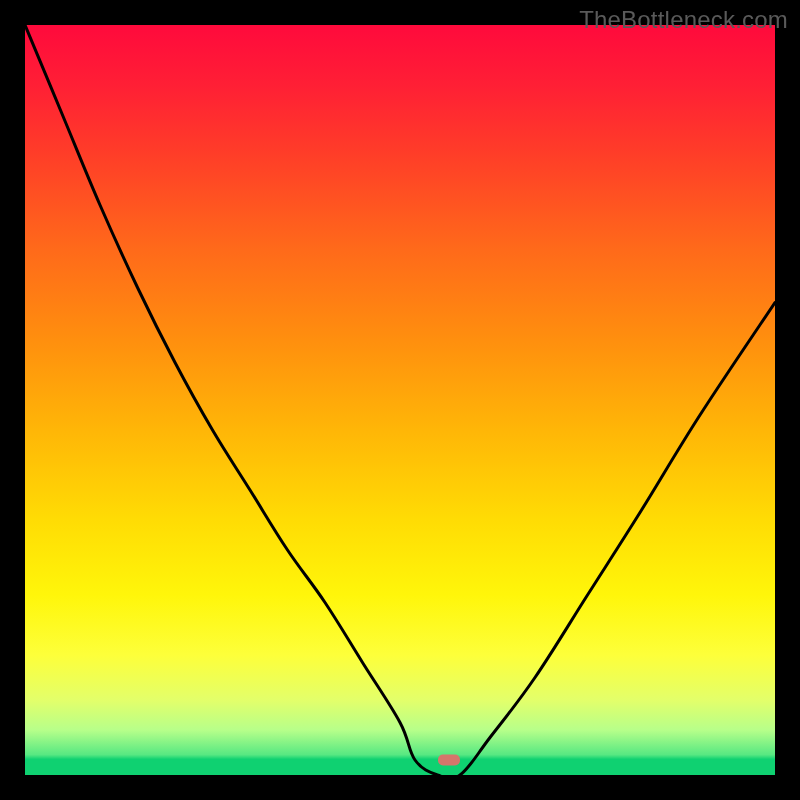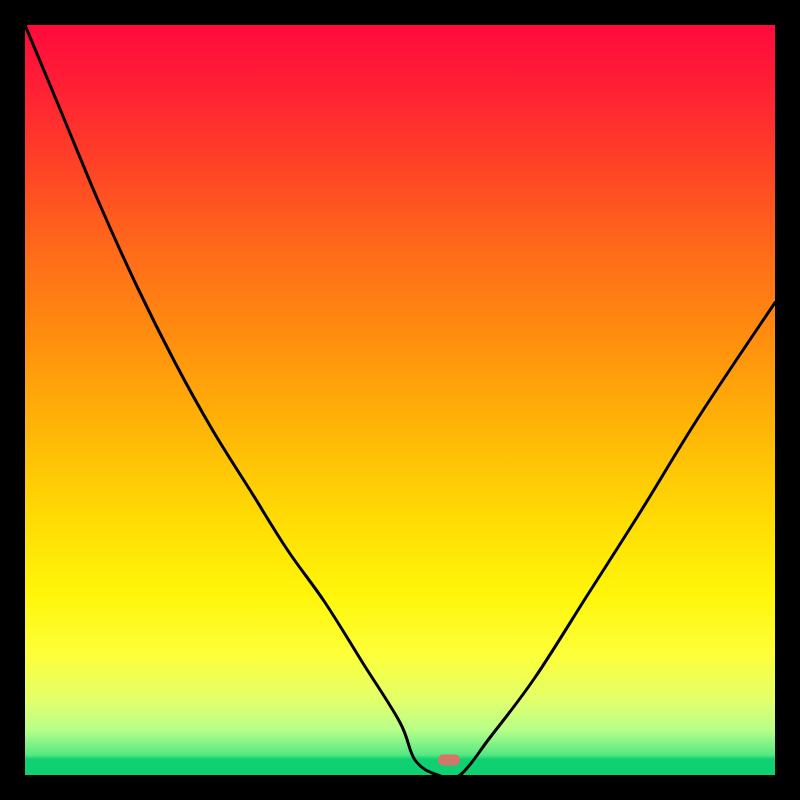--- a/index.html
+++ b/index.html
@@ -67,20 +67,21 @@
     border-radius: 5px;
     background: #d5766b;
     z-index: 2;
     transform: translate(-50%, -50%);
   }
 </style>
 </head>
 <body>
 
 <div class="frame">
+  <div class="watermark">TheBottleneck.com</div>
 
   <div class="plot">
     <svg class="curve" viewBox="0 0 750 750" preserveAspectRatio="none">
       <path id="curve-path" fill="none" stroke="#000" stroke-width="3" stroke-linecap="round" stroke-linejoin="round" d="M 0 0 C 6.75 16.2, 24 57.6, 37.5 90 C 51 122.4, 61.5 148.95, 75 180 C 88.5 211.05, 99 234.15, 112.5 262.5 C 126 290.84999999999997, 136.5 311.84999999999997, 150 337.49999999999994 C 163.5 363.1499999999999, 174 382.05, 187.5 405 C 201 427.95, 211.5 443.4, 225 465 C 238.5 486.6, 249 504.75, 262.5 525 C 276 545.25, 286.5 557.25, 300 577.5 C 313.5 597.75, 324 615.9, 337.5 637.5 C 351 659.1, 365.55 679.95, 375 697.5 C 384.45 715.05, 383.25 725.55, 390 735 C 396.75 744.45, 404.4000000000001 747.3, 412.50000000000006 750 C 420.6 752.7, 425.54999999999995 756.75, 434.99999999999994 750 C 444.44999999999993 743.25, 451.5 730.05, 465 712.5 C 478.5 694.95, 492.45000000000005 678.15, 510.00000000000006 652.5 C 527.5500000000001 626.85, 543.6 599.7, 562.5 570 C 581.4 540.3, 594.75 519.9, 615 487.5 C 635.25 455.1, 650.7 427.8, 675 390 C 699.3 352.2, 736.5 297.75, 750 277.5"></path>
     </svg>
     <div id="marker" class="marker" style="left: 423.75px; top: 735px;"></div>
   </div>
 </div>
 
 </body></html>

